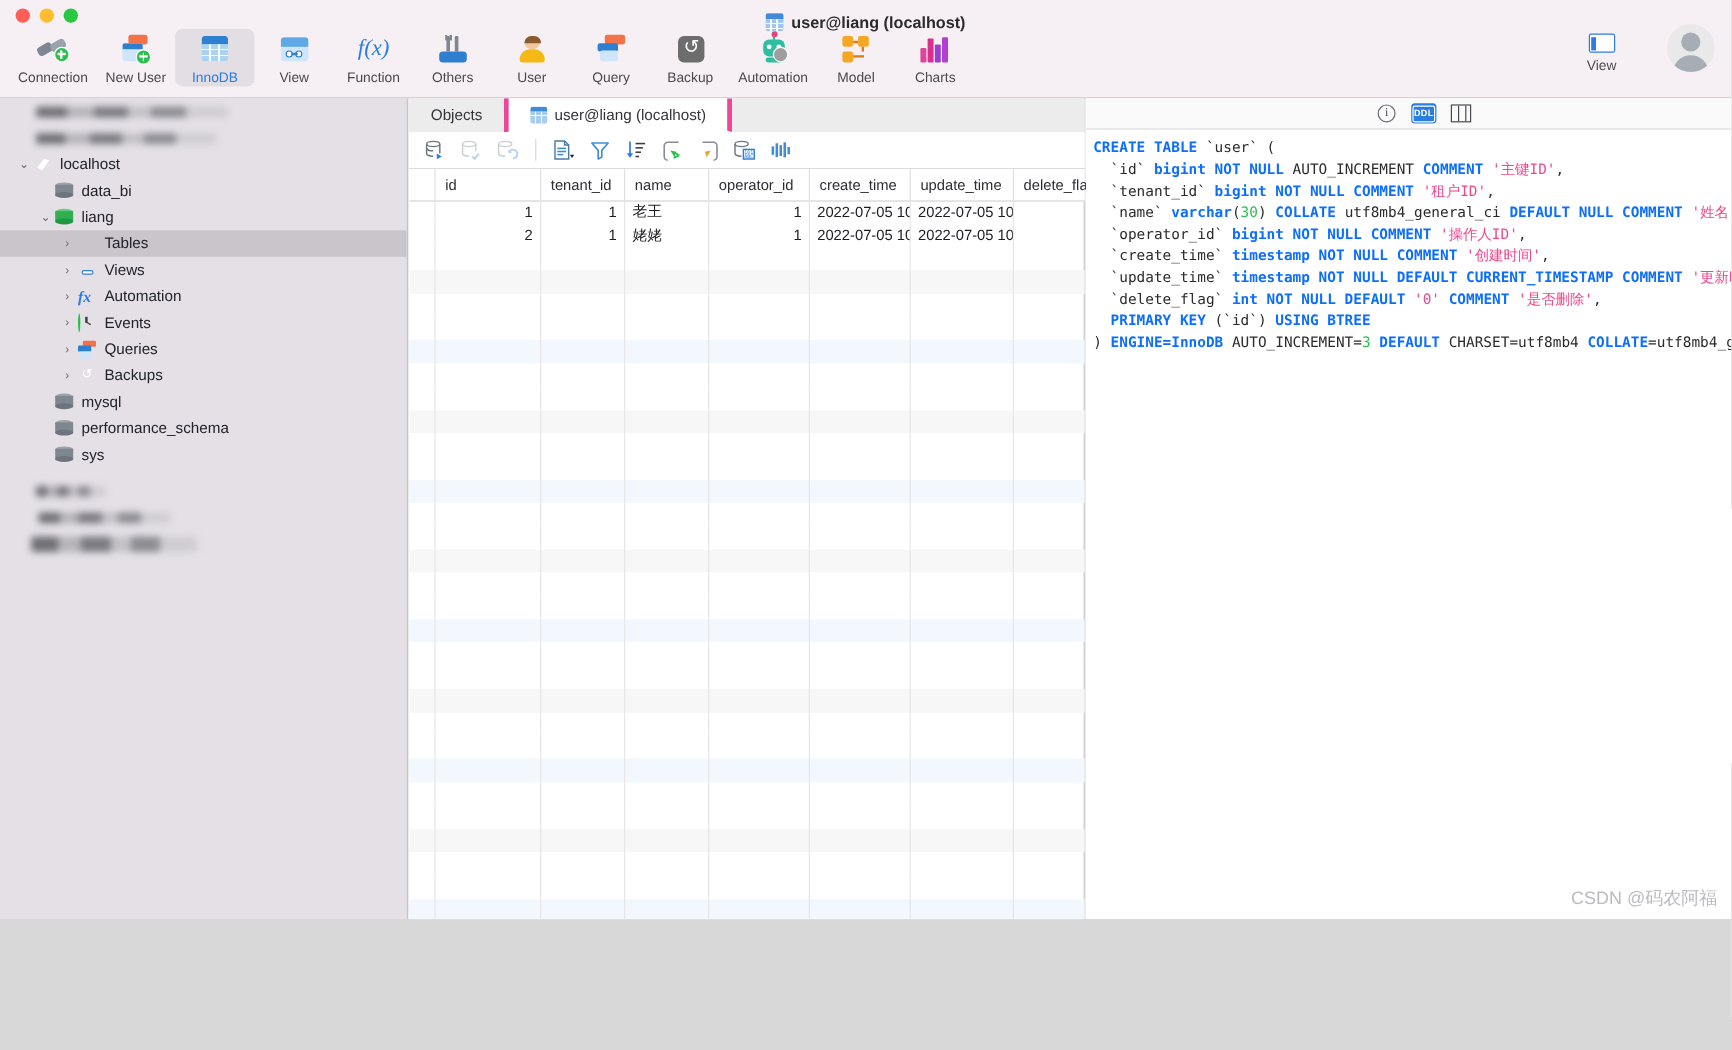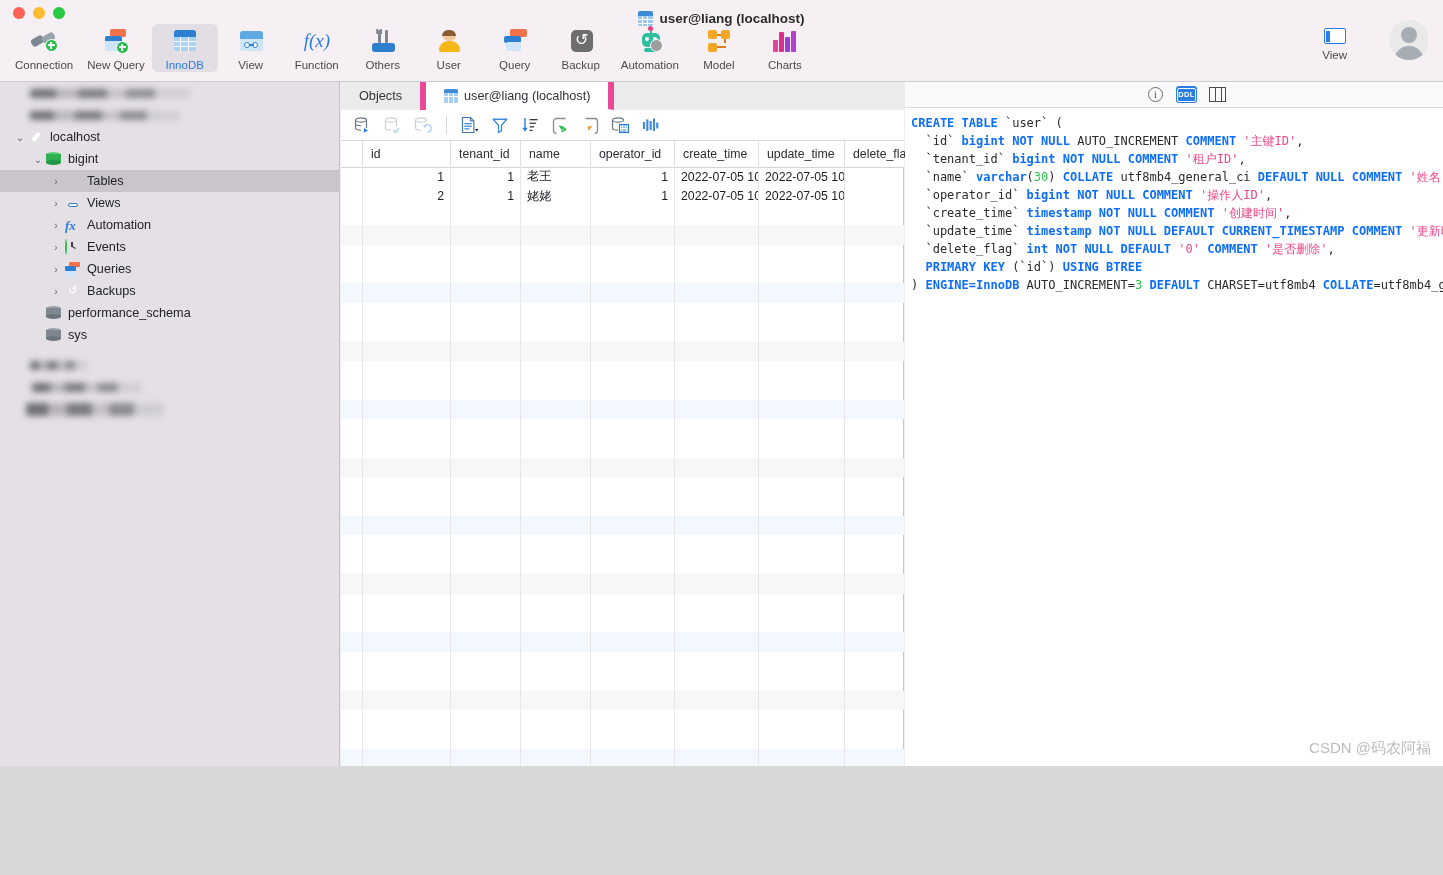--- a/index.html
+++ b/index.html
@@ -191,21 +191,21 @@
   .plugicon i{position:absolute;left:1px;top:4px;width:12px;height:10px;border:1.6px solid #6c6c74;border-radius:3px;box-sizing:border-box;}
   .searchbox{flex:1;height:22px;border-radius:11px;background:#f4f2f5;border:1px solid #d4d0d6;display:flex;align-items:center;padding:0 9px;gap:6px;box-sizing:border-box;}
   .sico{width:11px;height:11px;border:1.6px solid #8b8b93;border-radius:50%;box-sizing:border-box;position:relative;flex:0 0 11px;}
   .sico::after{content:"";position:absolute;right:-3px;bottom:-2.5px;width:5px;height:1.6px;background:#8b8b93;transform:rotate(45deg);}
   .searchbox input{border:0;background:transparent;outline:none;font-size:12.5px;color:#3a3a3a;width:100%;font-family:inherit;}
   .searchbox input::placeholder{color:#9a9aa2;}
 
   
   .center{position:absolute;left:341px;top:82px;width:563px;height:770px;background:#fff;box-sizing:border-box;border-right:1px solid #c9c4cb;}
   .tabstrip{position:absolute;left:0;top:0;width:563px;height:28px;background:#ececec;border-bottom:1px solid #cfcfcf;display:flex;}
-  .tabx{height:28px;display:flex;align-items:center;gap:6px;padding:0 18px;font-size:12.7px;color:#33333a;border-right:6px solid #ec4899;box-sizing:border-box;cursor:default;}
+  .tabx{height:28px;display:flex;align-items:center;gap:6px;padding:0 18px;font-size:12.7px;color:#33333a;border-right:4px solid #ec4899;box-sizing:border-box;cursor:default;}
   .tabx.active{background:#fff;border-bottom:1px solid #fff;}
   .tabico{width:14px;height:14px;border-radius:2px;overflow:hidden;background:#bcd9f4;position:relative;flex:0 0 14px;}
   .tabico::before{content:"";position:absolute;left:0;top:0;width:100%;height:4.5px;background:#3f8bd8;}
   .tabico::after{content:"";position:absolute;left:0;top:4.5px;width:100%;height:9.5px;
     background:linear-gradient(to right,transparent 0 4px,#fff 4px 5px,transparent 5px 9px,#fff 9px 10px,transparent 10px 100%),
                linear-gradient(to bottom,transparent 0 3px,#fff 3px 4px,transparent 4px 100%),#a7cdef;}
 
   .gridtoolbar{position:absolute;left:0;top:28px;width:563px;height:31px;background:#fff;border-bottom:1px solid #dcdcdc;display:flex;align-items:center;gap:2px;padding-left:8px;box-sizing:border-box;}
   .gtb{width:28px;height:24px;display:flex;align-items:center;justify-content:center;cursor:default;}
   .gsep{width:1px;height:18px;background:#d6d6d6;margin:0 7px;}
@@ -286,21 +286,21 @@
       <div class="tbi">
         <div class="icobox">
           <span class="ic-nq">
               <i class="top"></i>
               <span class="bot">
                 <i></i>
               </span>
               <i class="greenplus"></i>
             </span>
         </div>
-        <span class="lbl">New Query</span>
+        <span class="lbl">New User</span>
       </div>
 
       <div class="tbi sel">
         <div class="icobox">
           <span class="ic-tbl">
               <i class="hd"></i>
               <i class="gr"></i>
             </span>
         </div>
         <span class="lbl">InnoDB</span>
@@ -431,28 +431,34 @@
       </div>
 
       <div class="trow" style="padding-left:14px;">
         <span class="tw">⌄</span>
         <span style="position:relative;width:16px;height:16px;margin:0 6px 0 2px;display:inline-block;">
           <span class="icon-host"></span>
         </span>
         <span class="tlbl">localhost</span>
       </div>
 
+      <div class="trow" style="padding-left:46px;">
+        <span style="position:relative;width:15px;height:15px;margin-right:7px;display:inline-block;">
+          <span class="icon-db"><i class="top"></i><i class="bdy"></i><i class="bot"></i></span>
+        </span>
+        <span class="tlbl">data_bi</span>
+      </div>
 
 
       <div class="trow" style="padding-left:32px;">
         <span class="tw">⌄</span>
         <span style="position:relative;width:15px;height:15px;margin:0 7px 0 2px;display:inline-block;">
           <span class="icon-db green"><i class="top"></i><i class="bdy"></i><i class="bot"></i></span>
         </span>
-        <span class="tlbl">bigint</span>
+        <span class="tlbl">liang</span>
       </div>
 
       <div class="trow sel" style="padding-left:50px;">
         <span class="tw">›</span>
         <span style="position:relative;width:15px;height:15px;margin:0 7px 0 3px;display:inline-block;">
           <span class="icon-tables"></span>
         </span>
         <span class="tlbl">Tables</span>
       </div>
 
@@ -489,20 +495,26 @@
       </div>
 
       <div class="trow" style="padding-left:50px;">
         <span class="tw">›</span>
         <span style="position:relative;width:15px;height:15px;margin:0 7px 0 3px;display:inline-block;">
           <span class="icon-bkp"></span>
         </span>
         <span class="tlbl">Backups</span>
       </div>
 
+      <div class="trow" style="padding-left:46px;">
+        <span style="position:relative;width:15px;height:15px;margin-right:7px;display:inline-block;">
+          <span class="icon-db"><i class="top"></i><i class="bdy"></i><i class="bot"></i></span>
+        </span>
+        <span class="tlbl">mysql</span>
+      </div>
 
       <div class="trow" style="padding-left:46px;">
         <span style="position:relative;width:15px;height:15px;margin-right:7px;display:inline-block;">
           <span class="icon-db"><i class="top"></i><i class="bdy"></i><i class="bot"></i></span>
         </span>
         <span class="tlbl">performance_schema</span>
       </div>
 
       <div class="trow" style="padding-left:46px;">
         <span style="position:relative;width:15px;height:15px;margin-right:7px;display:inline-block;">

